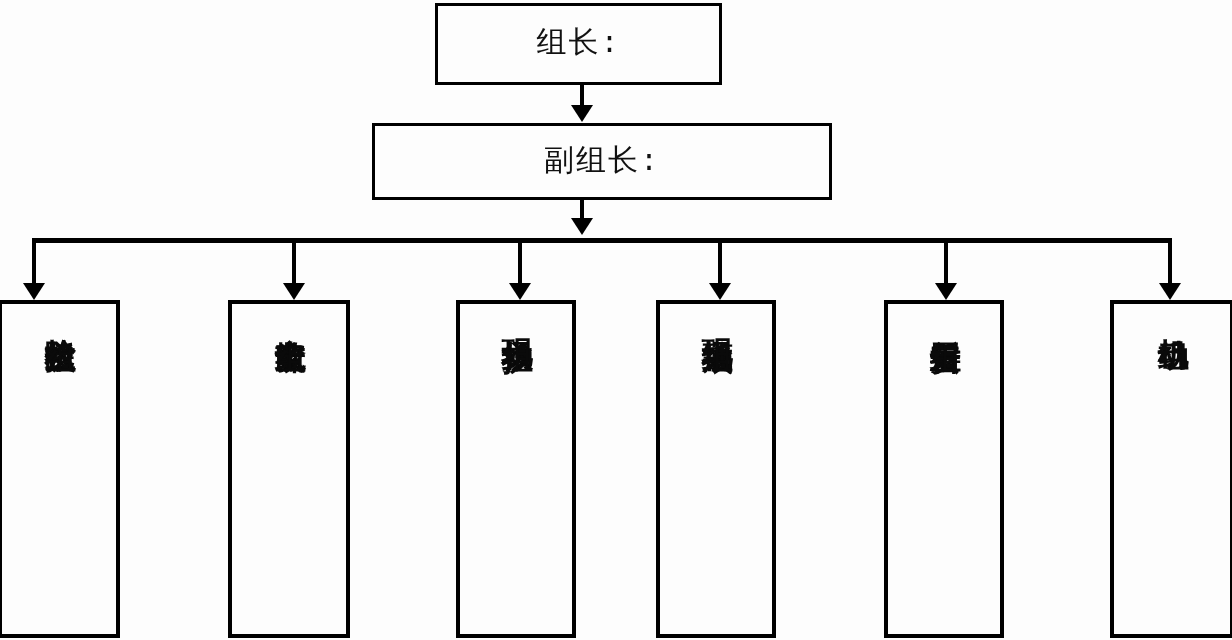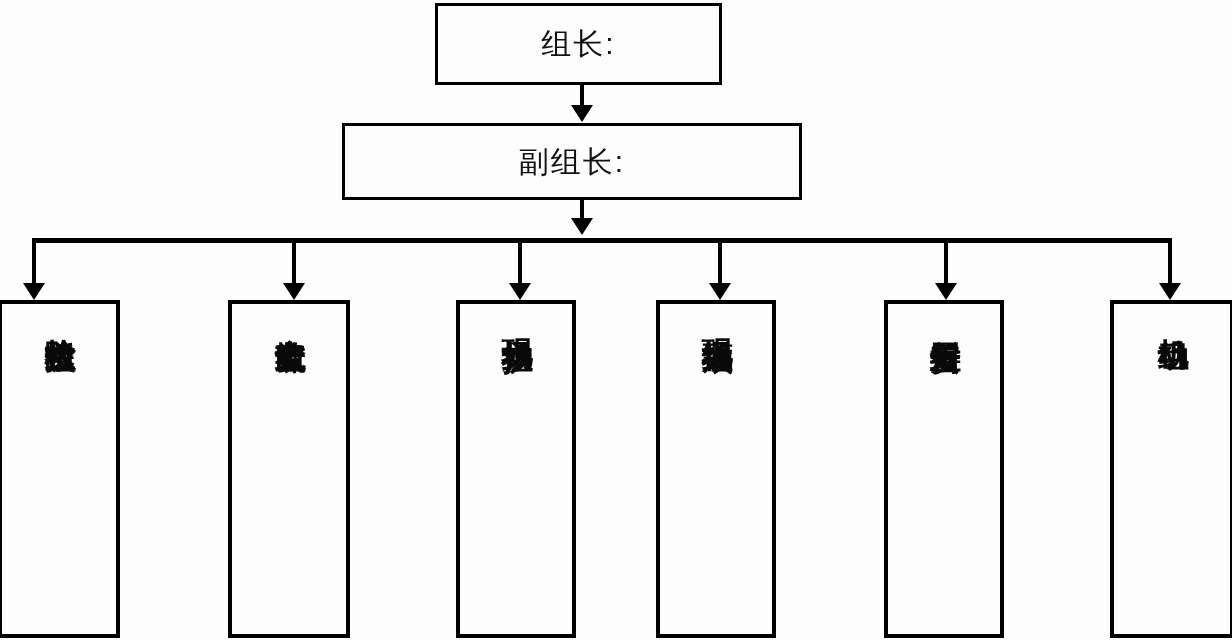--- a/index.html
+++ b/index.html
@@ -32,21 +32,21 @@
     display: flex;
     align-items: center;
     justify-content: center;
   }
   .node-box.horizontal .node-label {
     font-size: 30px;
     line-height: 1;
     color: #111111;
     letter-spacing: 2px;
     white-space: nowrap;
-    font-family: Liberation Sans, sans-serif;
+    font-family: Liberation Mono, monospace;
   }
 
   
   .node-box.vertical {
     border-width: 4px;
   }
   .node-box.vertical .node-label {
     display: block;
     writing-mode: vertical-rl;
     text-orientation: upright;
@@ -86,21 +86,21 @@
 
 <div id="chart-canvas">
 
   <div class="node-box horizontal" style="left:435px; top:3px; width:287px; height:82px;">
     <span class="node-label">组长:</span>
   </div>
 
   <div class="conn-vline" style="left:580px; top:85px; height:22px;"></div>
   <div class="conn-arrowhead" style="left:571px; top:105px;"></div>
 
-  <div class="node-box horizontal" style="left:342px; top:123px; width:460px; height:77px;">
+  <div class="node-box horizontal" style="left:372px; top:123px; width:460px; height:77px;">
     <span class="node-label">副组长:</span>
   </div>
 
   <div class="conn-vline" style="left:580px; top:200px; height:20px;"></div>
   <div class="conn-arrowhead" style="left:571px; top:218px;"></div>
 
   <div class="conn-hline" style="left:32px; top:238px; width:1140px;"></div>
 
   <div class="conn-vline" style="left:32px; top:238px; height:47px;"></div>
   <div class="conn-arrowhead" style="left:23px; top:283px;"></div>

